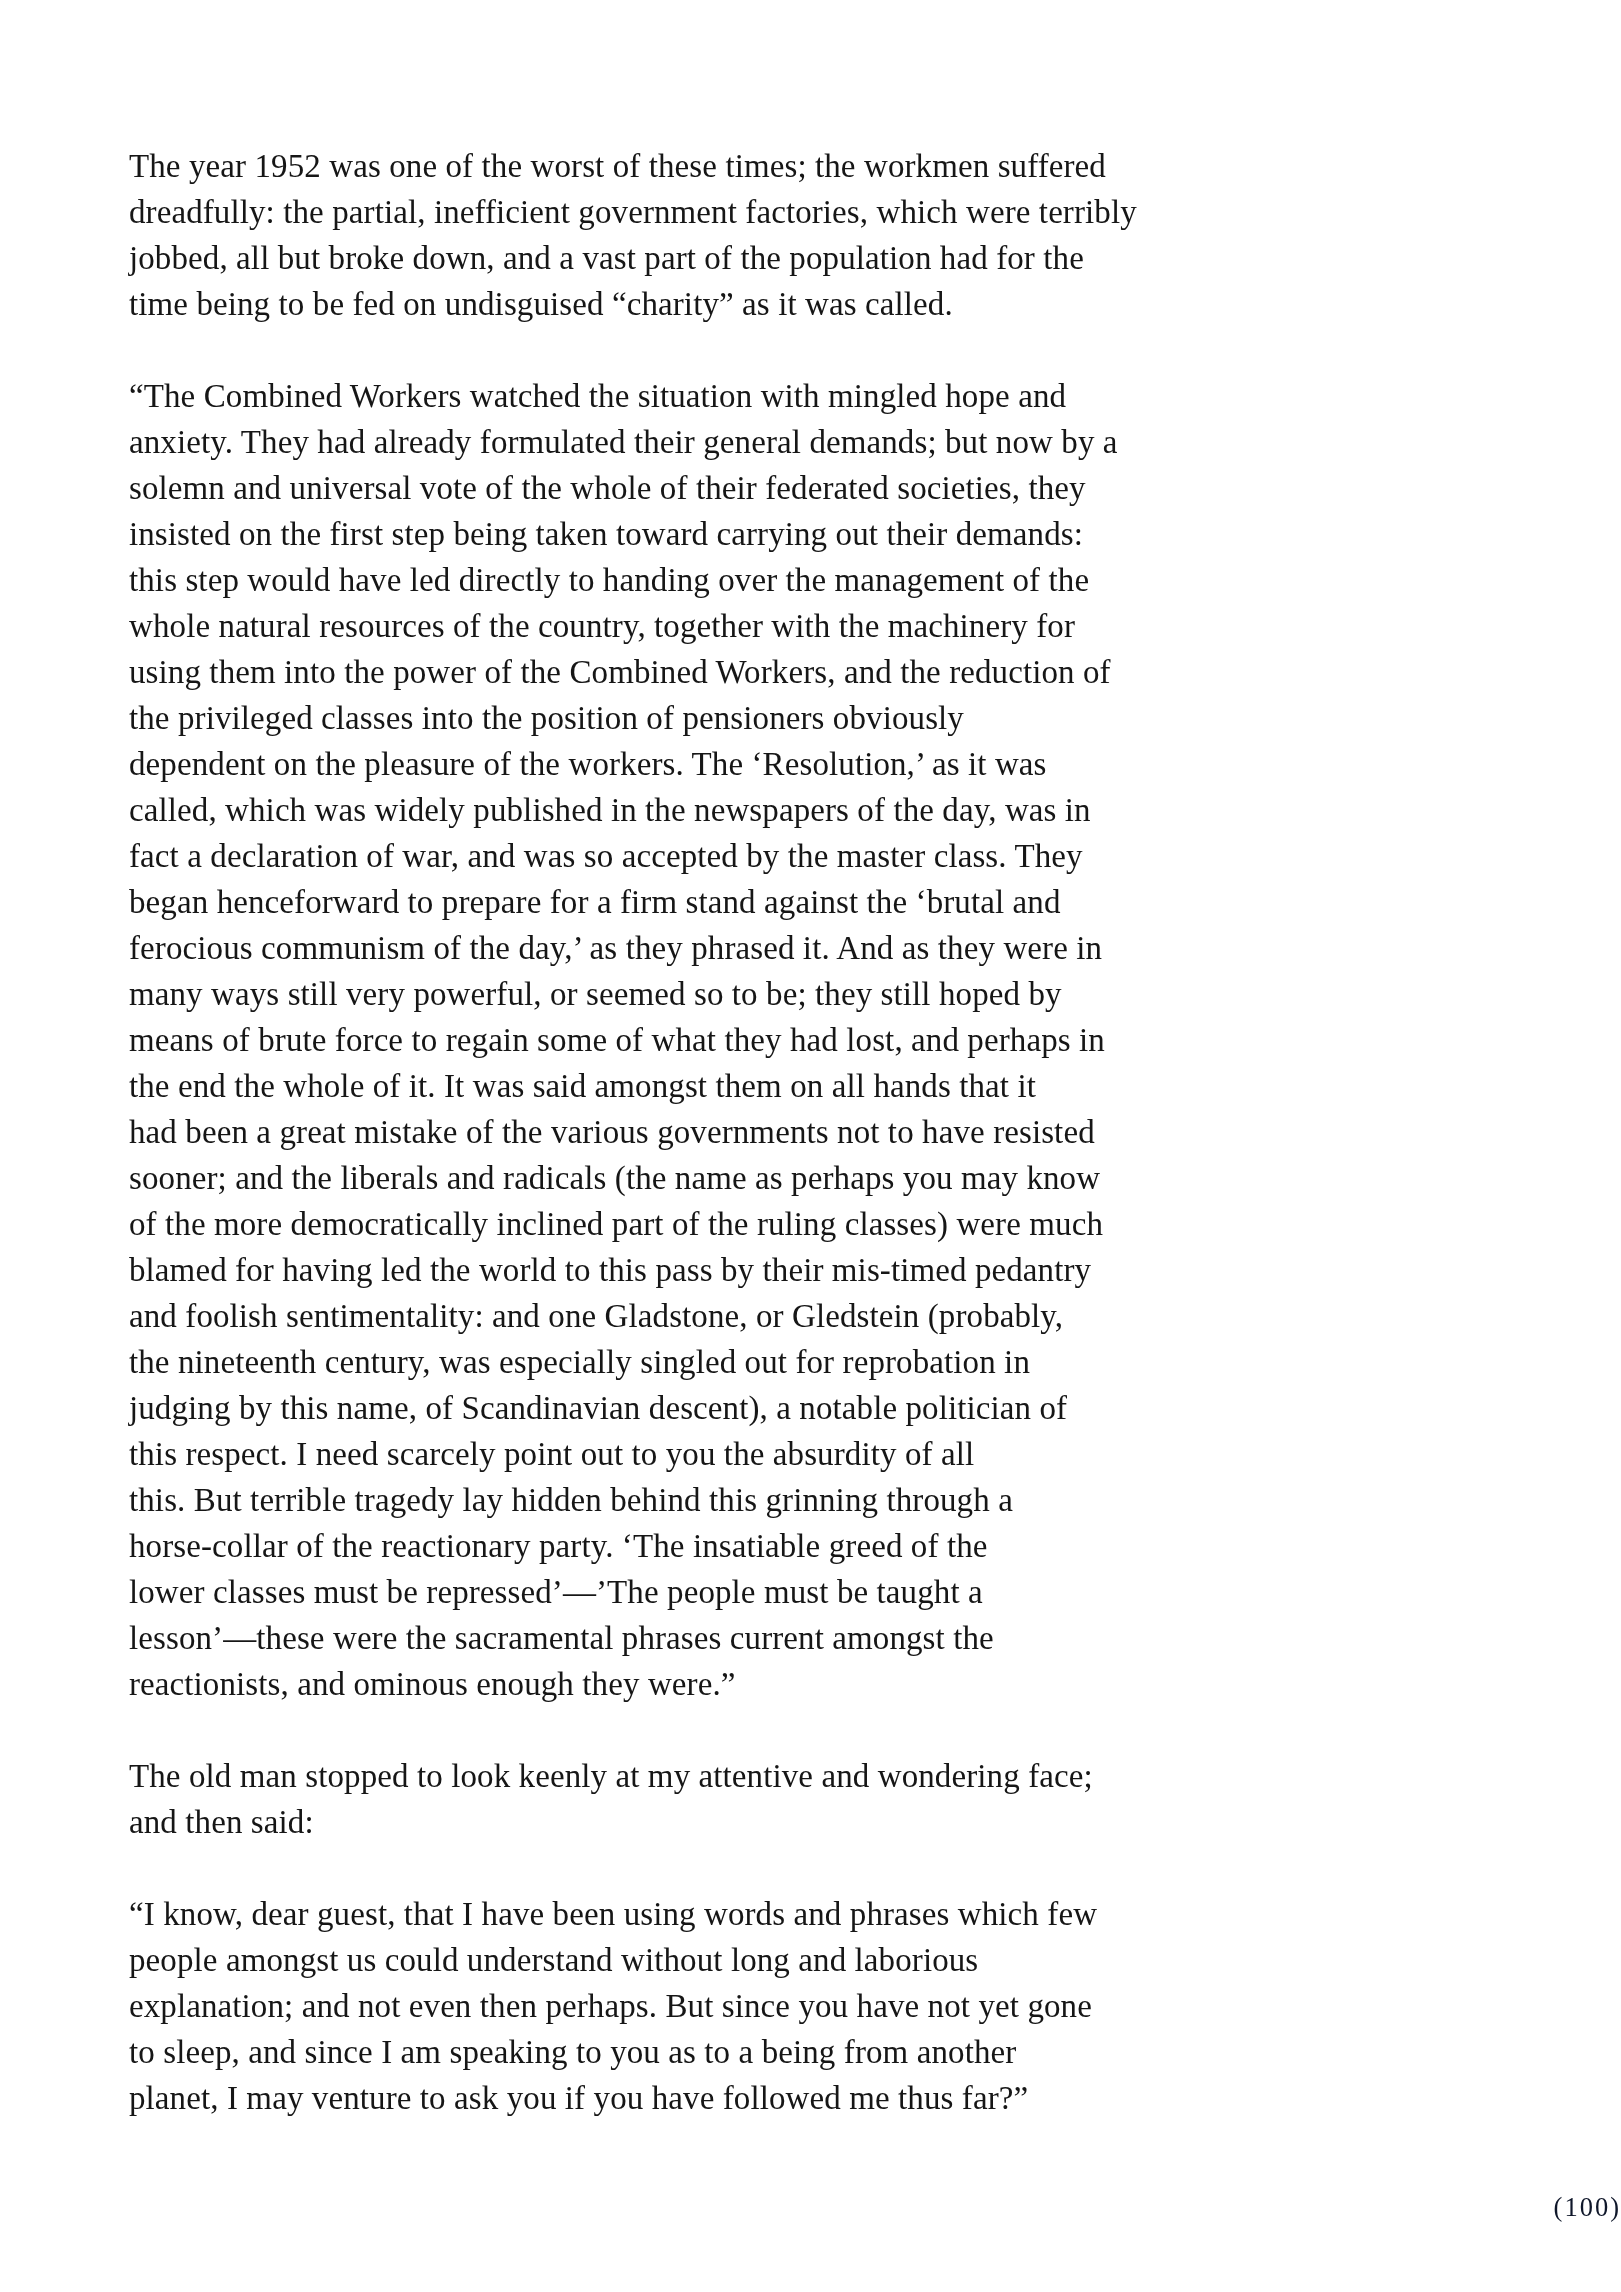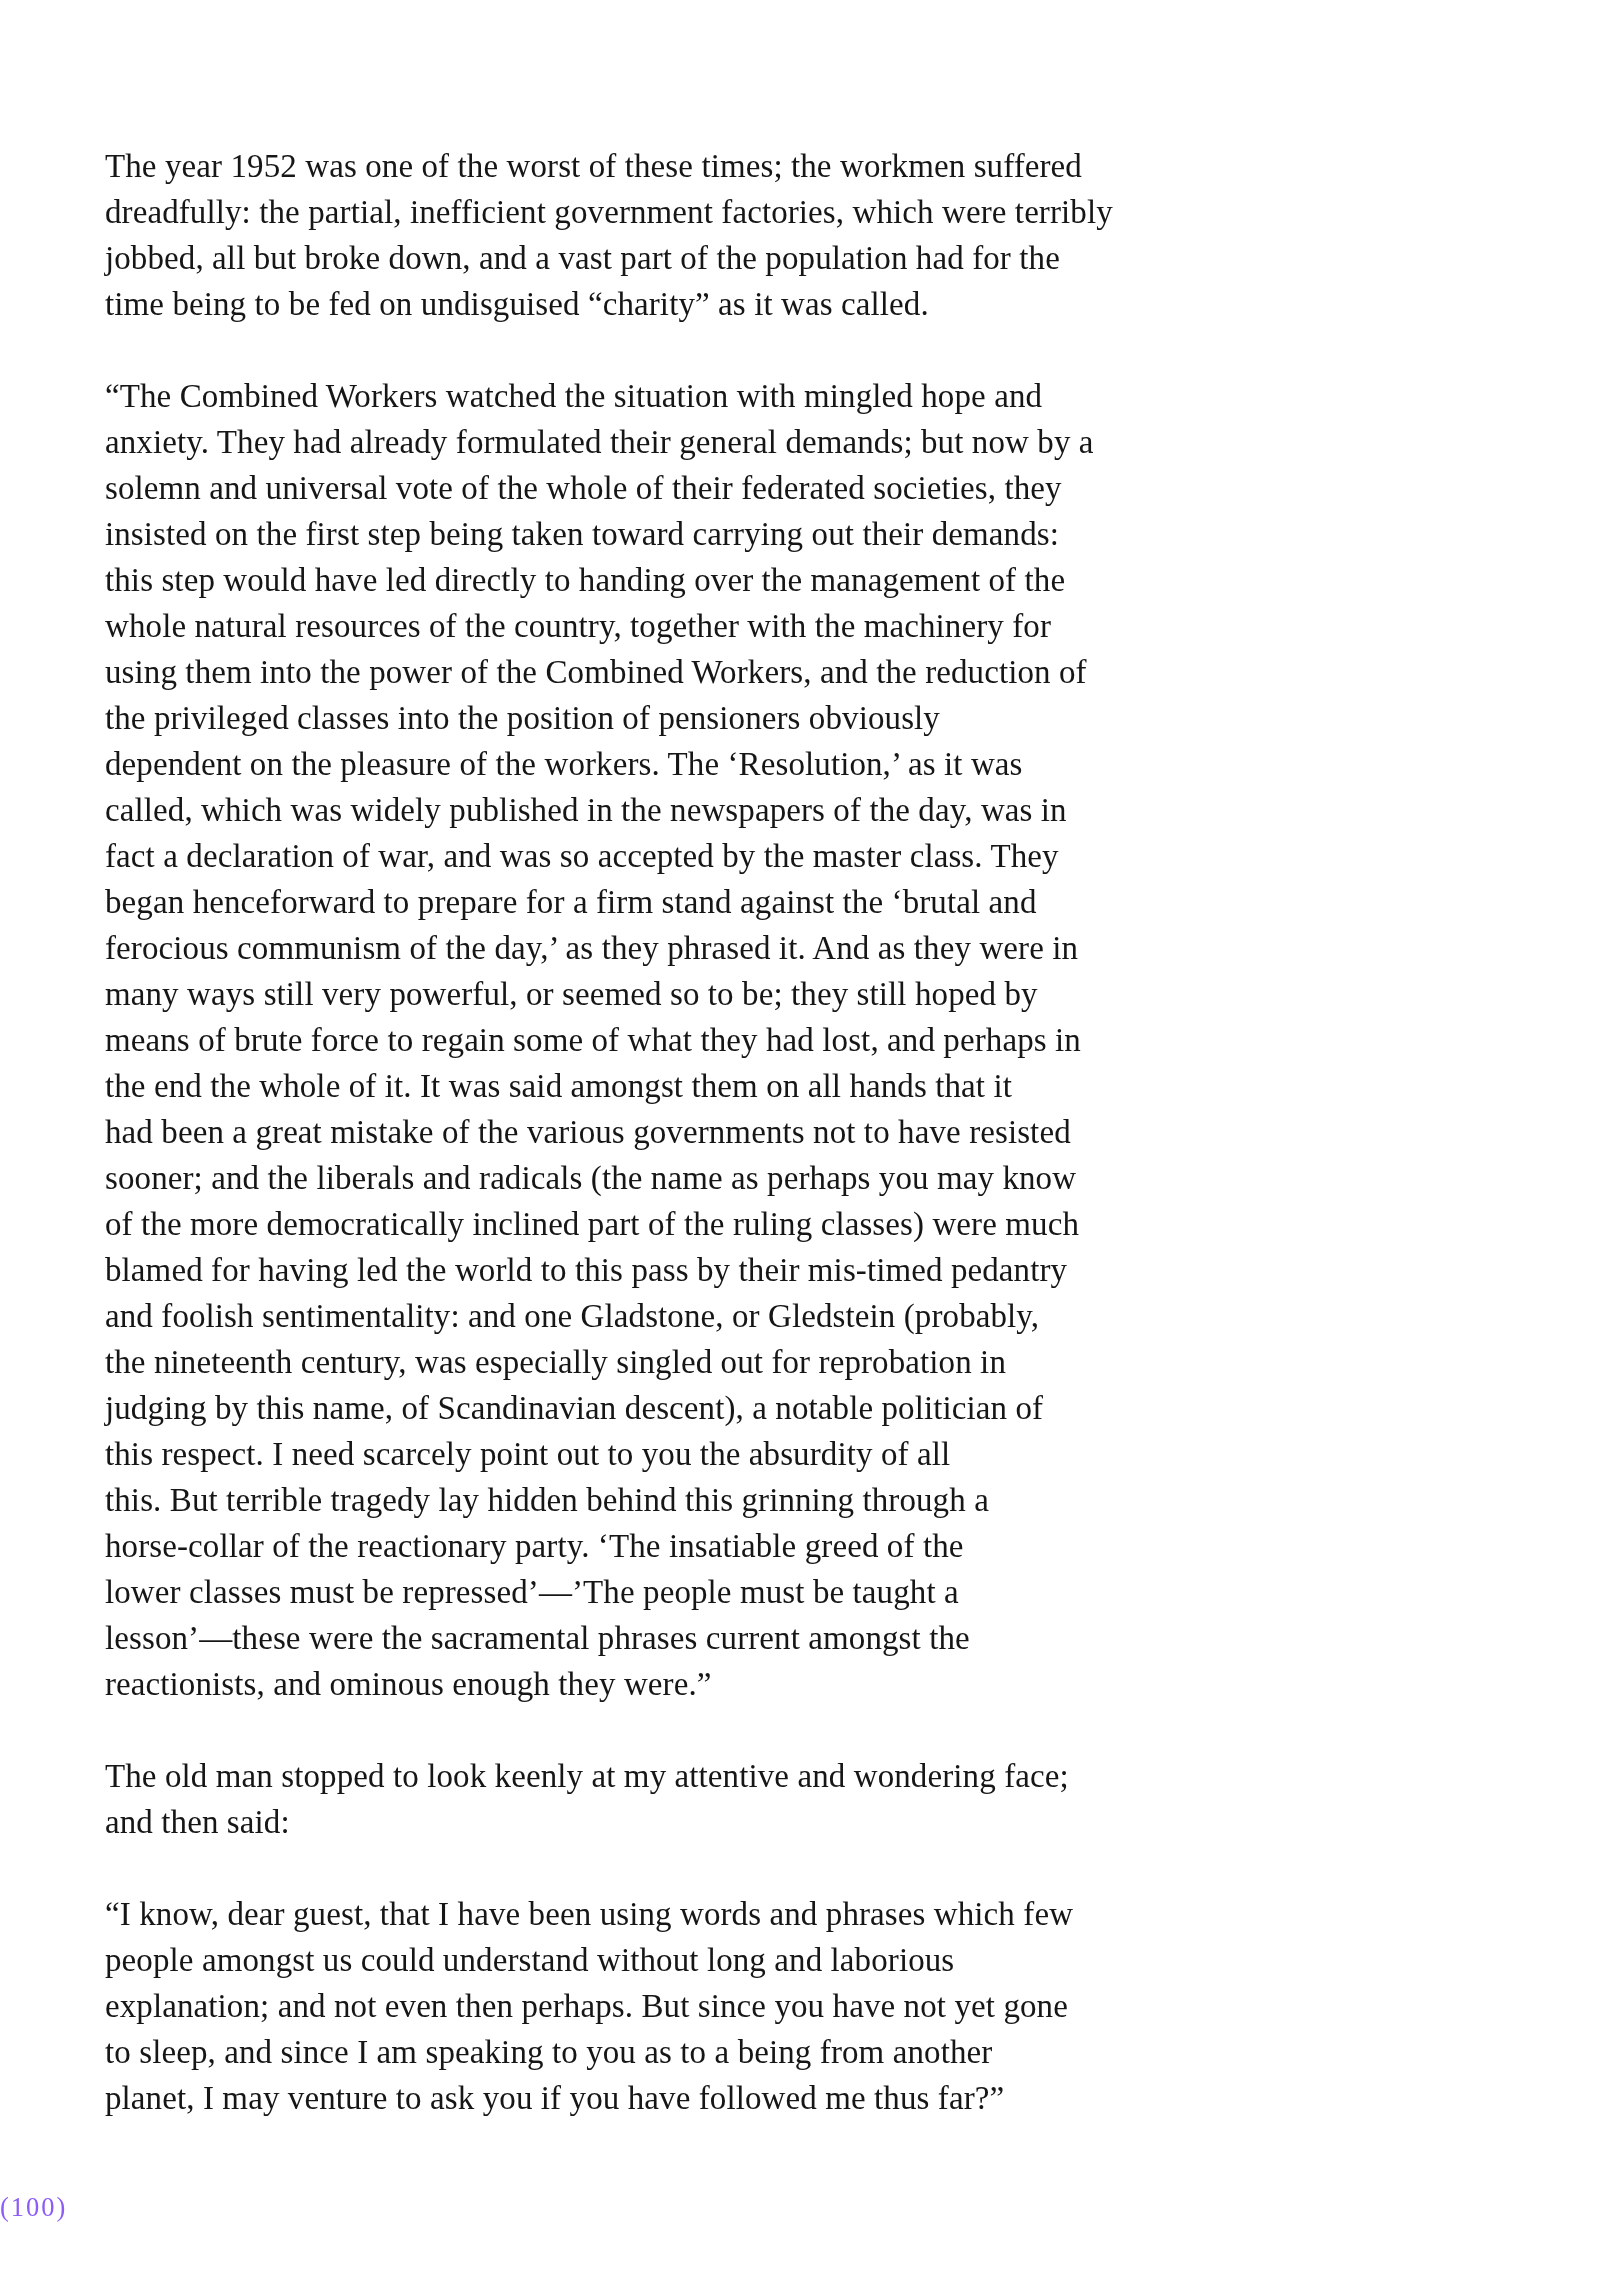--- a/index.html
+++ b/index.html
@@ -15,45 +15,45 @@
     color: #161616;
     overflow: hidden;
   }
   .book-page {
     position: absolute;
     inset: 0;
     background: #ffffff;
   }
   .page-text {
     position: absolute;
-    left: 105px;
+    left: 129px;
     top: 143px;
     width: 1402px;
   }
   .paragraph {
     margin: 0 0 46px 0;
   }
   .paragraph:last-child {
     margin-bottom: 4px;
   }
   .line {
     font-size: 33px;
     line-height: 46px;
     white-space: pre;
     letter-spacing: 0.1px;
   }
   .page-number {
     position: absolute;
     left: 0;
     width: 100%;
     top: 2192px;
-    text-align: left;
+    text-align: right;
     font-size: 26.5px;
     letter-spacing: 2px;
-    color: #8b5cf6;
+    color: #0f172a;
   }
 </style>
 </head>
 <body>
 
 <div class="book-page">
   <div class="page-text">
       <div class="paragraph">
         <div class="line">The year 1952 was one of the worst of these times; the workmen suffered</div>
         <div class="line">dreadfully: the partial, inefficient government factories, which were terribly</div>

